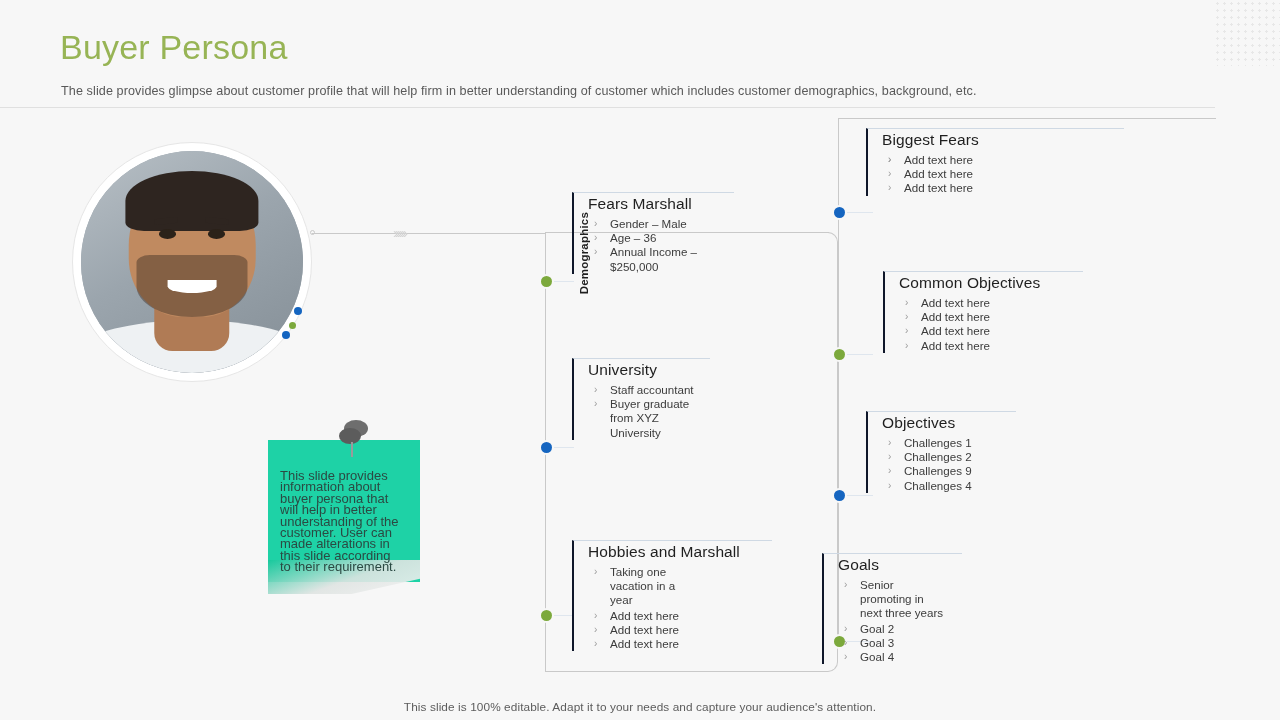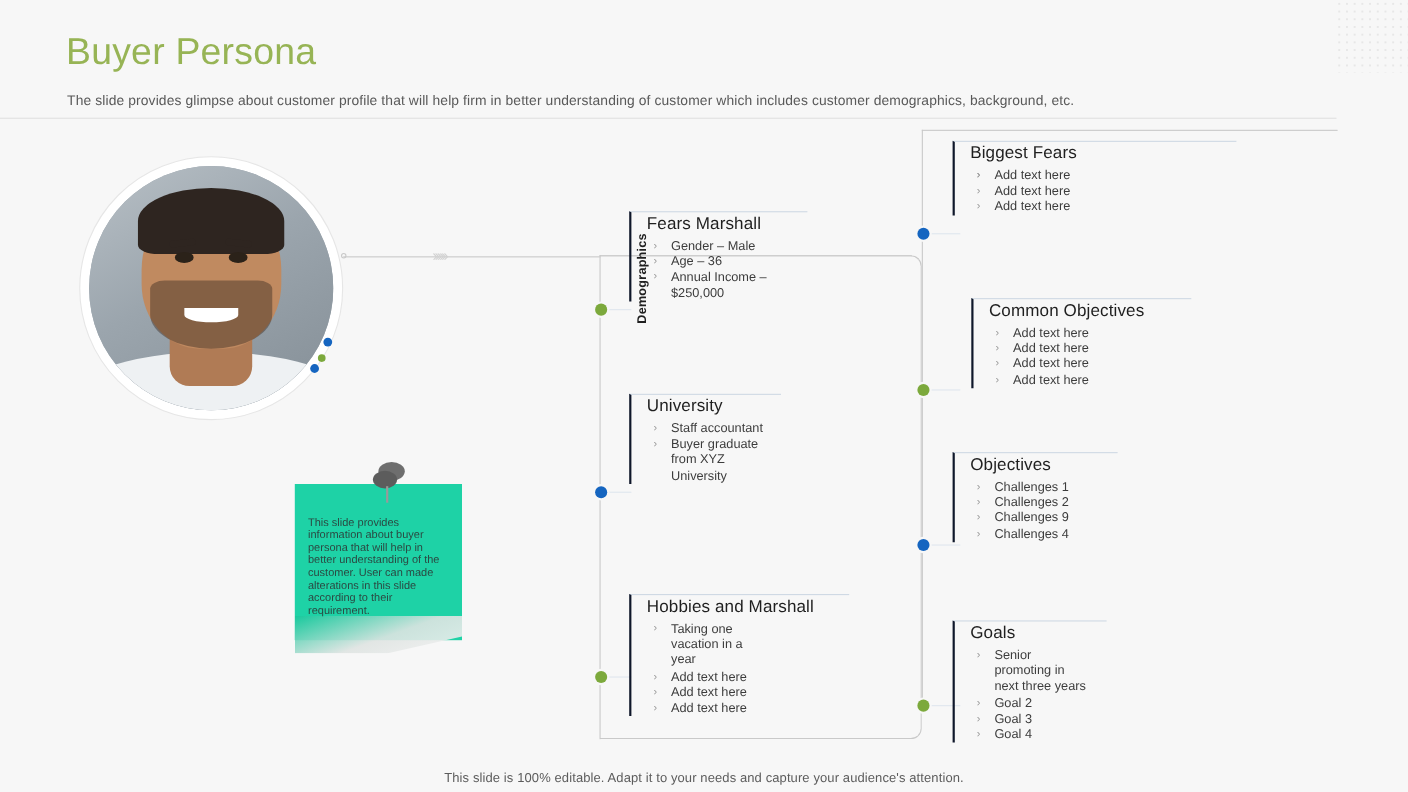--- a/index.html
+++ b/index.html
@@ -160,21 +160,21 @@
     background:#1ed2a6;
   }
   #sticky-fold {
     position:absolute; left:268px; top:560px; width:152px; height:34px;
     background:linear-gradient(160deg,#17c89c 0%,#dfe4e2 55%,#f2f2f2 100%);
     clip-path:polygon(0 0, 100% 0, 100% 55%, 55% 100%, 0 100%);
     opacity:.9;
   }
   #sticky-text {
     position:absolute; left:280px; top:470px; width:124px;
-    font-size:10px; line-height:11.4px; color:#2b4a43;
+    font-size:13px; line-height:11.4px; color:#2b4a43;
   }
   #pin { position:absolute; left:338px; top:420px; width:32px; height:40px; }
   #pin .pin-head {
     position:absolute; left:6px; top:0; width:24px; height:17px;
     background:#6e6e6e; border-radius:50%;
   }
   #pin .pin-head2 {
     position:absolute; left:1px; top:8px; width:22px; height:16px;
     background:#5c5c5c; border-radius:50%;
   }
@@ -317,21 +317,21 @@
     <h3>Objectives</h3>
     <ul>
       <li><span class="chev">›</span><span>Challenges 1</span></li>
       <li><span class="chev">›</span><span>Challenges 2</span></li>
       <li><span class="chev">›</span><span>Challenges 9</span></li>
       <li><span class="chev">›</span><span>Challenges 4</span></li>
     </ul>
   </div>
 </div>
 
-<div class="card" style="left:866px;top:553px;width:140px;margin-top:11px;">
+<div class="card" style="left:822px;top:553px;width:140px;">
   <div class="card-box">
     <h3>Goals</h3>
     <ul style="width:110px;">
       <li class="multi"><span class="chev">›</span><span>Senior promoting in next three years</span></li>
       <li><span class="chev">›</span><span>Goal 2</span></li>
       <li><span class="chev">›</span><span>Goal 3</span></li>
       <li><span class="chev">›</span><span>Goal 4</span></li>
     </ul>
   </div>
 </div>

